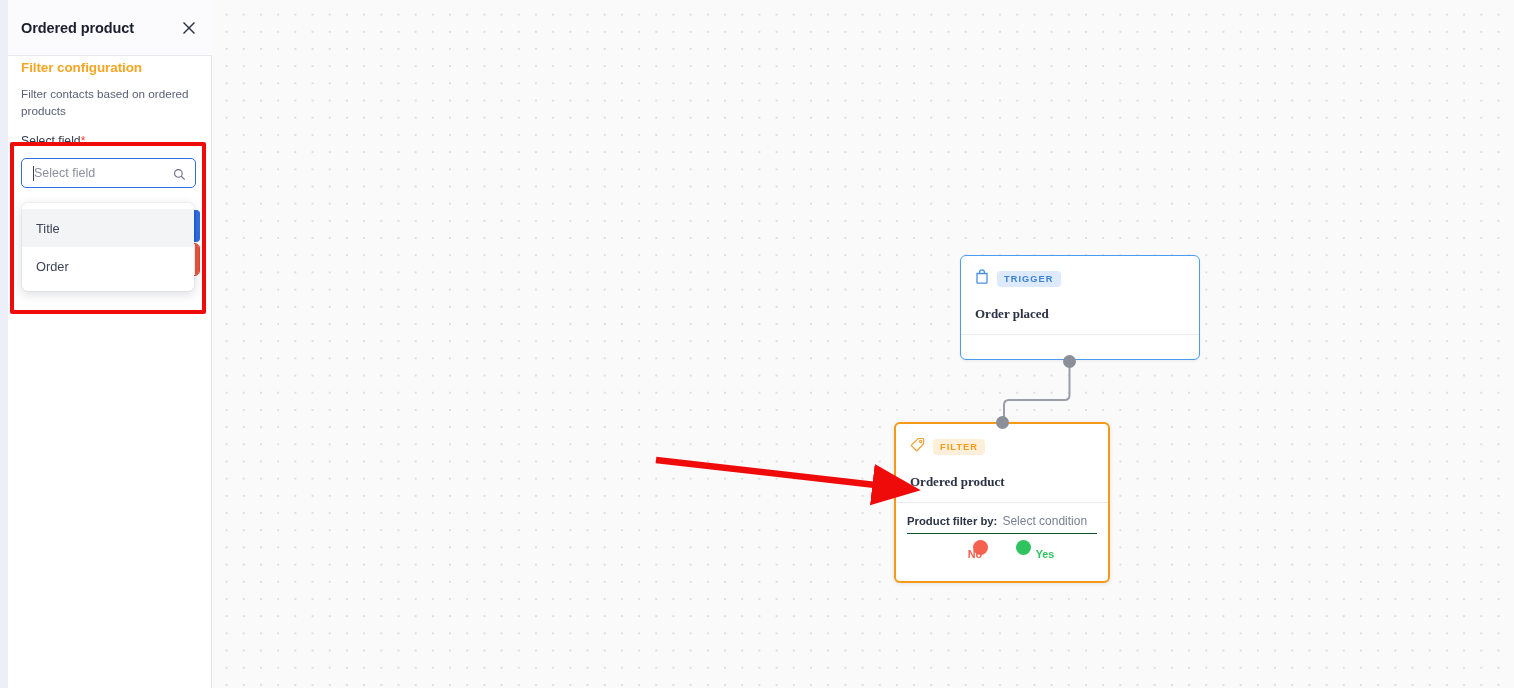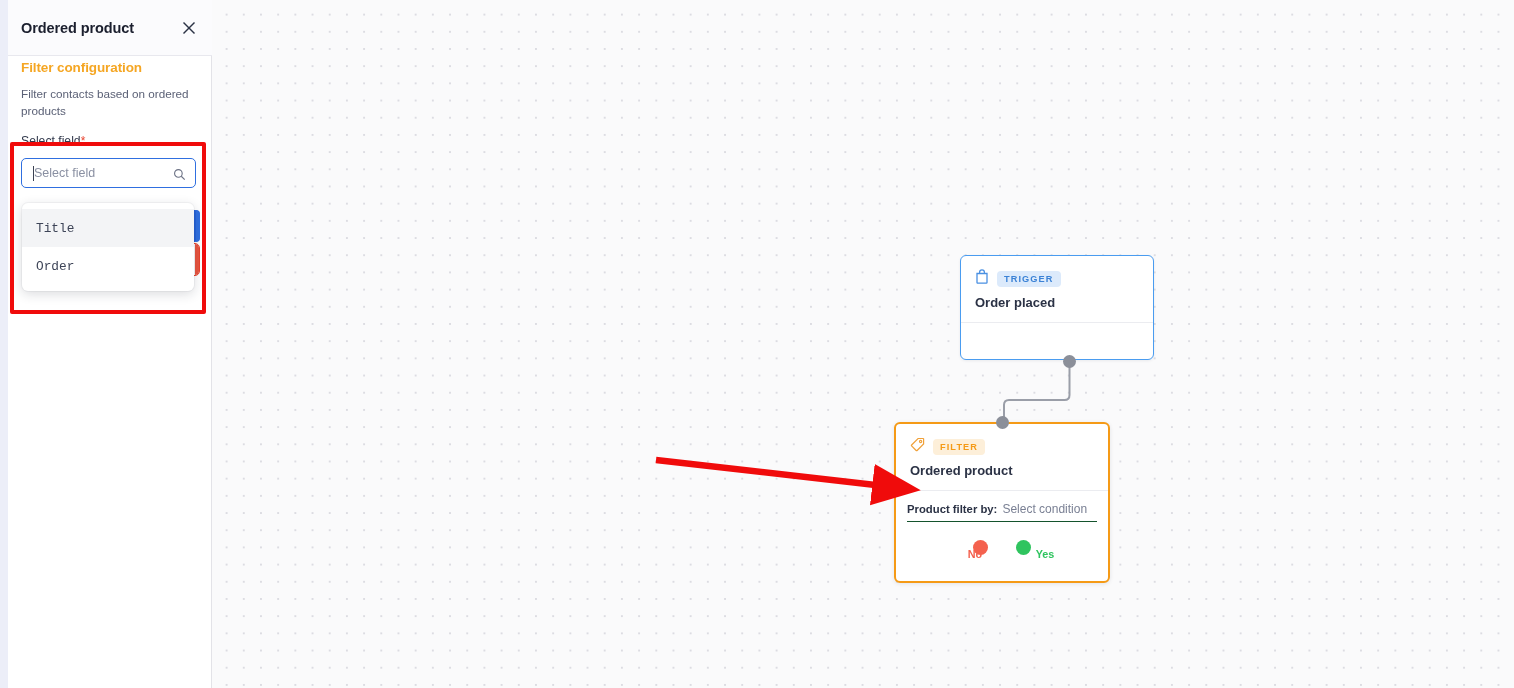--- a/index.html
+++ b/index.html
@@ -102,21 +102,20 @@
 
   
   #dropdown {
     position: absolute; left: 22px; top: 203px;
     width: 172px;
     background: #ffffff;
     border-radius: 6px;
     box-shadow: 0 3px 12px rgba(25,30,50,0.16), 0 0 0 1px rgba(25,30,50,0.04);
     padding: 6px 0;
     overflow: hidden;
-    font-family: Liberation Mono, monospace;
   }
   .dd-item {
     height: 38px; display: flex; align-items: center;
     padding-left: 14px;
     font-size: 12.8px; color: #3d4457;
     cursor: pointer;
   }
   .dd-item.active { background: #f3f4f6; }
 
   
@@ -127,39 +126,39 @@
     border-radius: 2px;
     pointer-events: none;
   }
 
   
   .node {
     position: absolute; background: #ffffff;
     border-radius: 6px;
   }
   #node-trigger {
-    left: 960px; top: 255px; width: 194px; height: 105px;
+    left: 960px; top: 255px; width: 240px; height: 105px;
     border: 1.6px solid #4a9cf0;
     box-shadow: 0 1px 3px rgba(20,30,60,0.07);
   }
   #node-filter {
     left: 894px; top: 422px; width: 216px; height: 161px;
     border: 2px solid #f59a16;
     box-shadow: 0 1px 4px rgba(20,30,60,0.10);
   }
   .node-top { padding: 13px 14px 0 14px; }
   .badge-row { display: flex; align-items: center; gap: 8px; }
   .badge {
     font-size: 9.2px; font-weight: bold; letter-spacing: 1.1px;
     padding: 3px 7px; border-radius: 4px;
   }
   .badge-trigger { color: #3b82d6; background: #dceafb; }
   .badge-filter  { color: #f59a16; background: #fdefd9; }
   .node-title {
-    margin-top: 7px; font-size: 13px; font-weight: bold; color: #2b3245;
+    margin-top: 18px; font-size: 13px; font-weight: bold; color: #2b3245; font-family: Liberation Serif, serif;
   }
   .node-divider { height: 1px; background: #ebecf0; margin-top: 12px; }
 
   #filter-row {
     display: flex; align-items: baseline;
     margin: 11px 11px 0 11px;
     padding-bottom: 5px;
     border-bottom: 1px solid #14532d;
   }
   #filter-row-label { font-size: 11.3px; font-weight: bold; color: #2b3245; }

